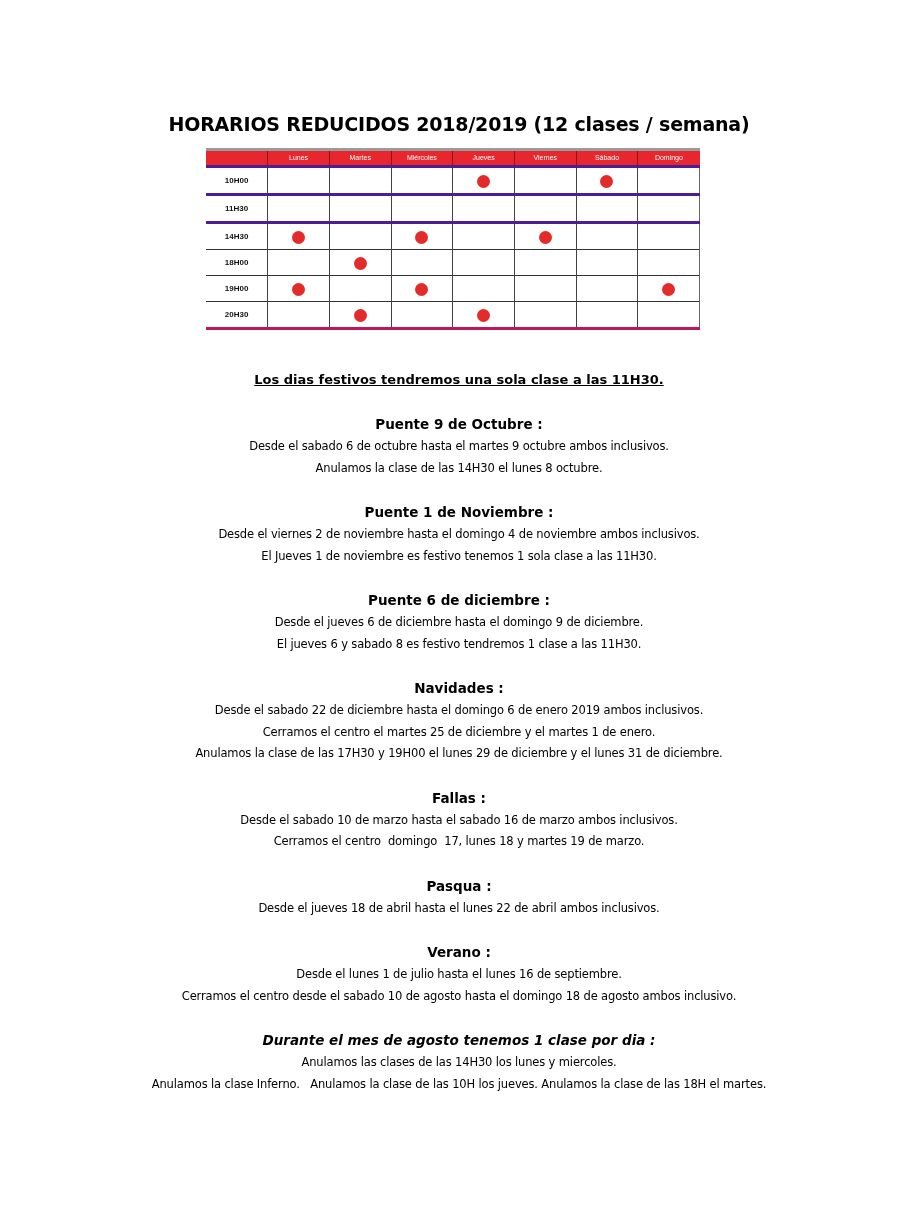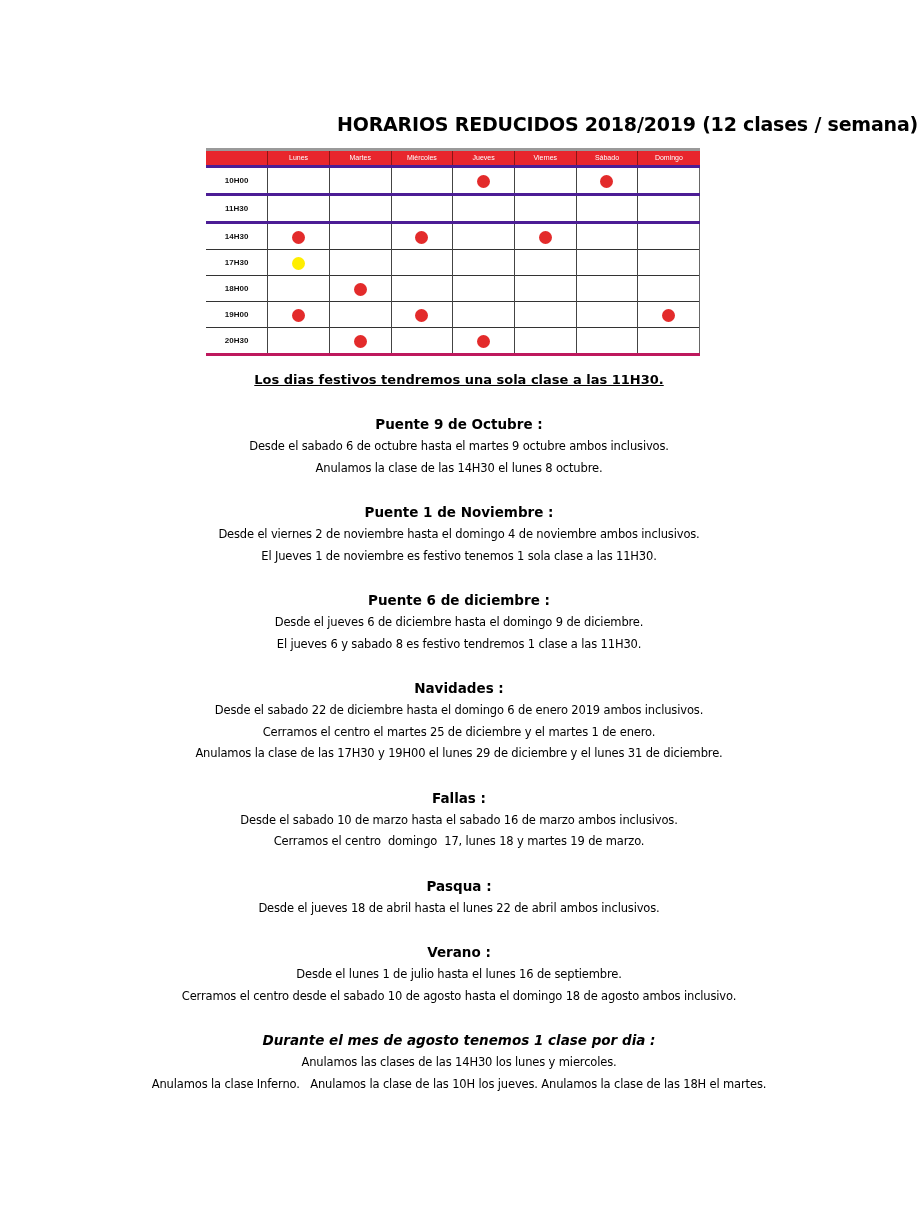--- a/index.html
+++ b/index.html
@@ -13,21 +13,21 @@
       position: relative;
       font-family: "Liberation Sans", "DejaVu Sans", sans-serif;
       color: #000000;
       overflow: hidden;
     }
     .page-title {
       position: absolute;
       top: 100px;
       left: 0;
       width: 918px;
-      text-align: right;
+      text-align: center;
       font-family: "DejaVu Sans", sans-serif;
       font-weight: bold;
       font-size: 19px;
       letter-spacing: -0.2px;
       color: #000;
     }
     .schedule {
       position: absolute;
       top: 148px;
       left: 206px;
@@ -150,30 +150,20 @@
         <td>14H30</td>
         <td><span class="dot" style="background: rgb(227, 43, 43);"></span></td>
         <td></td>
         <td><span class="dot" style="background: rgb(227, 43, 43);"></span></td>
         <td></td>
         <td><span class="dot" style="background: rgb(227, 43, 43);"></span></td>
         <td></td>
         <td></td>
       </tr>
       <tr class="row-dark">
-        <td>17H30</td>
-        <td><span class="dot" style="background: rgb(255, 238, 0);"></span></td>
-        <td></td>
-        <td></td>
-        <td></td>
-        <td></td>
-        <td></td>
-        <td></td>
-      </tr>
-      <tr class="row-dark">
         <td>18H00</td>
         <td></td>
         <td><span class="dot" style="background: rgb(227, 43, 43);"></span></td>
         <td></td>
         <td></td>
         <td></td>
         <td></td>
         <td></td>
       </tr>
       <tr class="row-dark">

